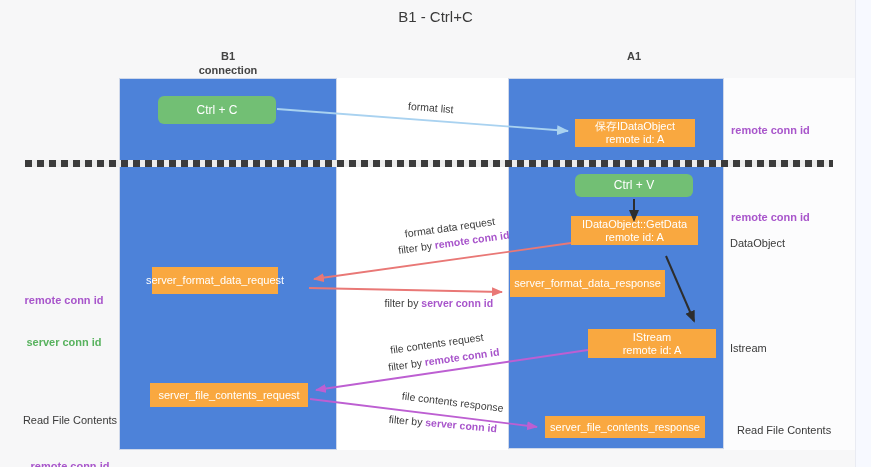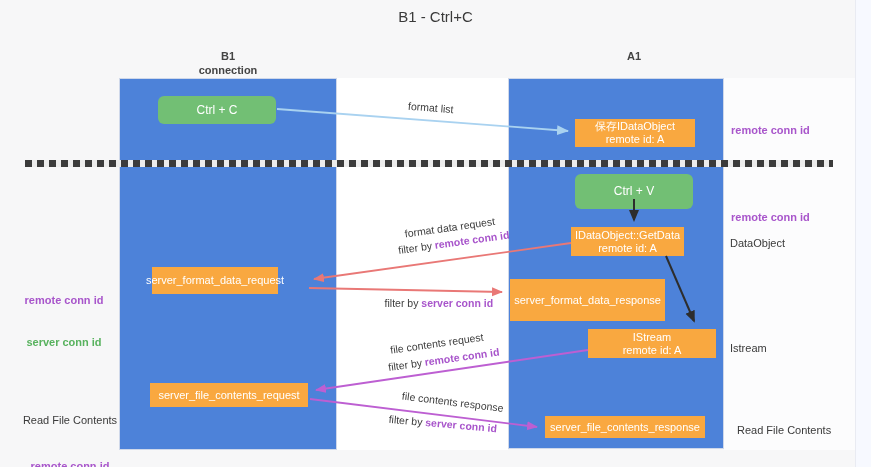--- a/index.html
+++ b/index.html
@@ -91,34 +91,34 @@
 
   <div class="node green" style="left:158px;top:96px;width:118px;height:28px">
     <span class="nl">Ctrl + C</span>
   </div>
 
   <div class="node orange" style="left:575px;top:119px;width:120px;height:28px">
     <span class="nl">保存IDataObject</span>
     <span class="nl">remote id: A</span>
   </div>
 
-  <div class="node green" style="left:575px;top:174px;width:118px;height:35px">
+  <div class="node green" style="left:575px;top:174px;width:118px;height:23px">
     <span class="nl">Ctrl + V</span>
   </div>
 
-  <div class="node orange" style="left:571px;top:227px;width:113px;height:29px">
+  <div class="node orange" style="left:571px;top:216px;width:127px;height:29px">
     <span class="nl">IDataObject::GetData</span>
     <span class="nl">remote id: A</span>
   </div>
 
   <div class="node orange" style="left:152px;top:267px;width:126px;height:27px">
     <span class="nl">server_format_data_request</span>
   </div>
 
-  <div class="node orange" style="left:510px;top:279px;width:155px;height:42px">
+  <div class="node orange" style="left:510px;top:270px;width:155px;height:27px">
     <span class="nl">server_format_data_response</span>
   </div>
 
   <div class="node orange" style="left:588px;top:329px;width:128px;height:29px">
     <span class="nl">IStream</span>
     <span class="nl">remote id: A</span>
   </div>
 
   <div class="node orange" style="left:150px;top:383px;width:158px;height:24px">
     <span class="nl">server_file_contents_request</span>

